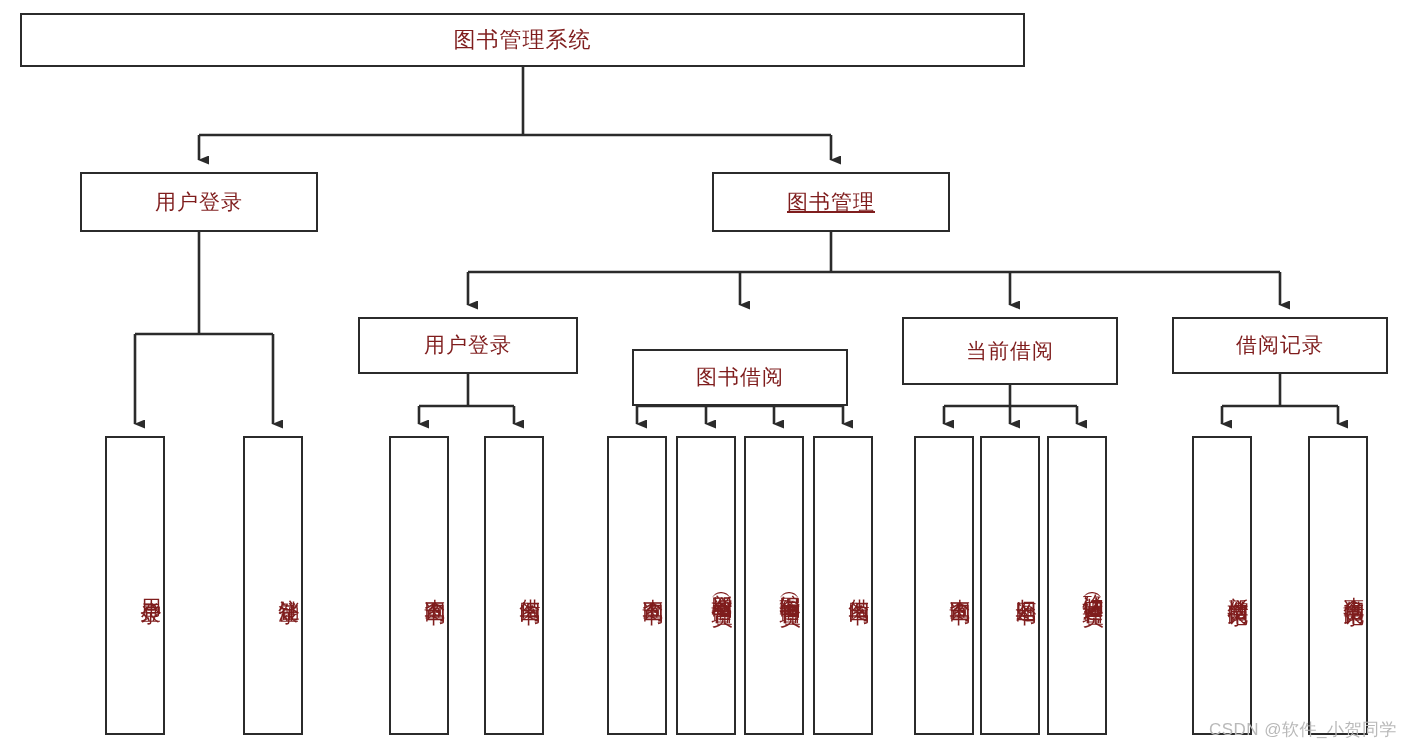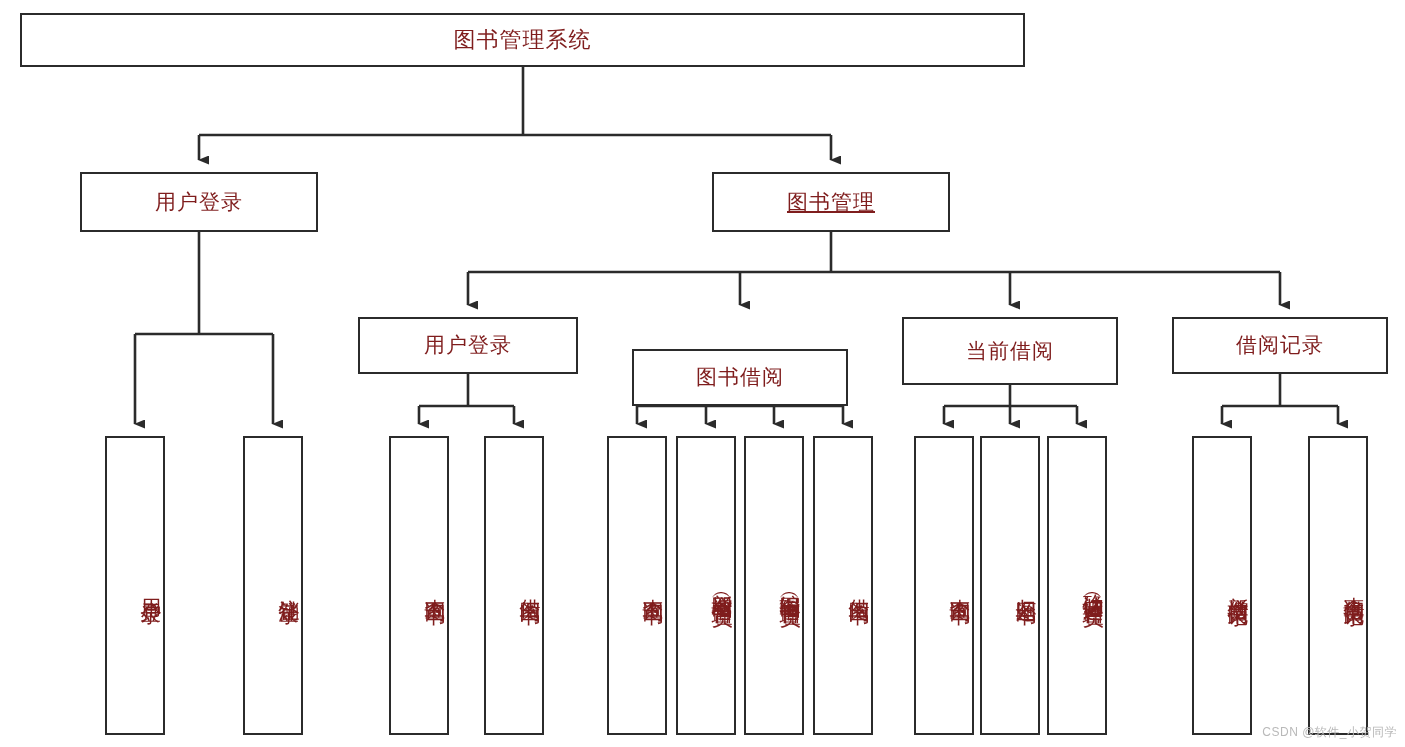--- a/index.html
+++ b/index.html
@@ -60,21 +60,21 @@
     text-orientation: upright;
     white-space: nowrap;
   }
   .node.root {
     font-size: 22px;
   }
   .watermark {
     position: absolute;
     right: 8px;
     bottom: 6px;
-    font-size: 12px;
+    font-size: 17px;
     color: #b9b9b9;
     letter-spacing: 0.5px;
     white-space: nowrap;
   }
 </style>
 </head>
 <body>
 
 <div id="canvas">
 

